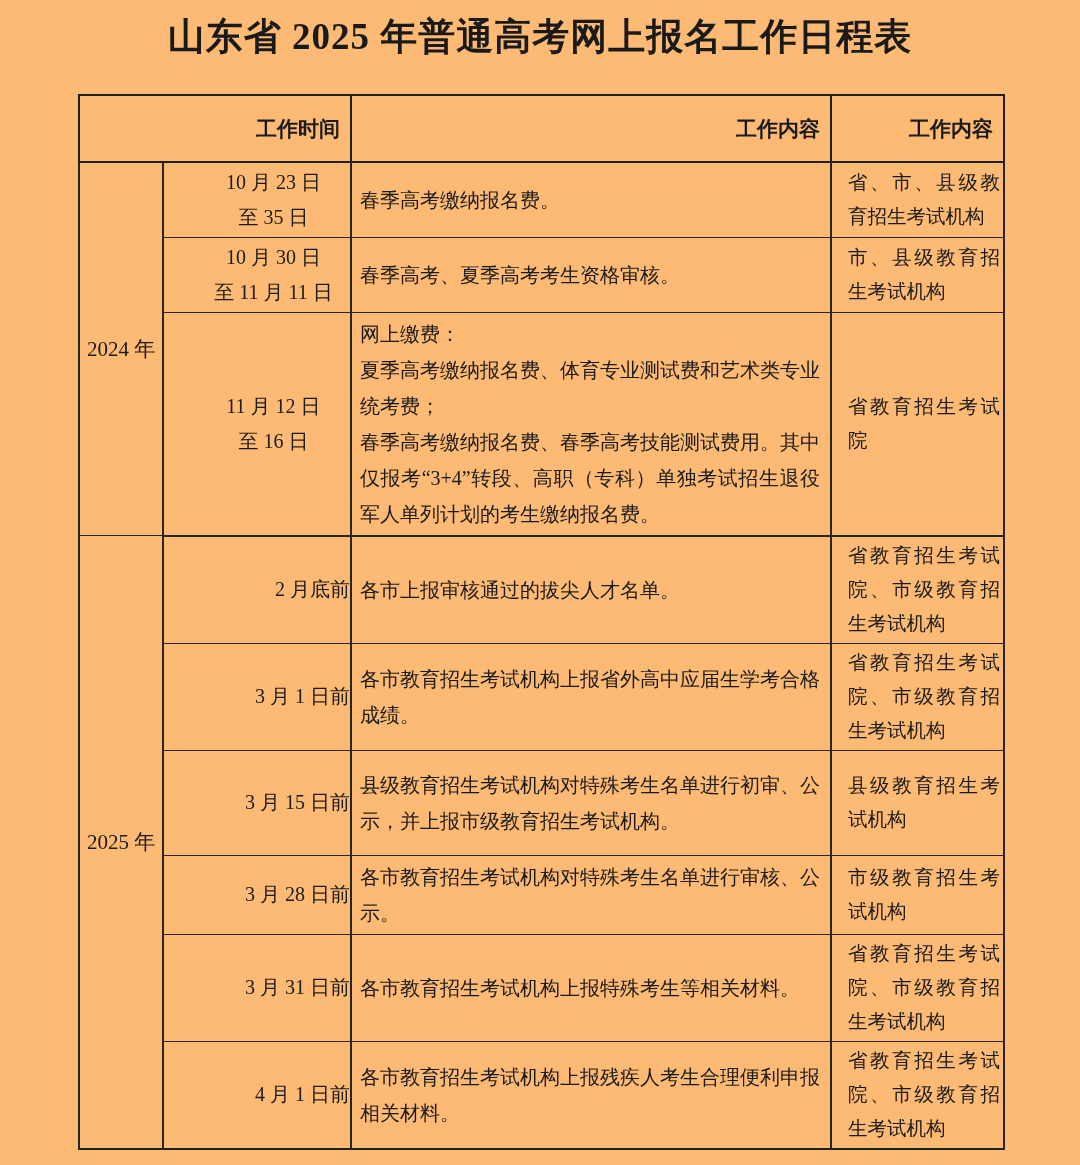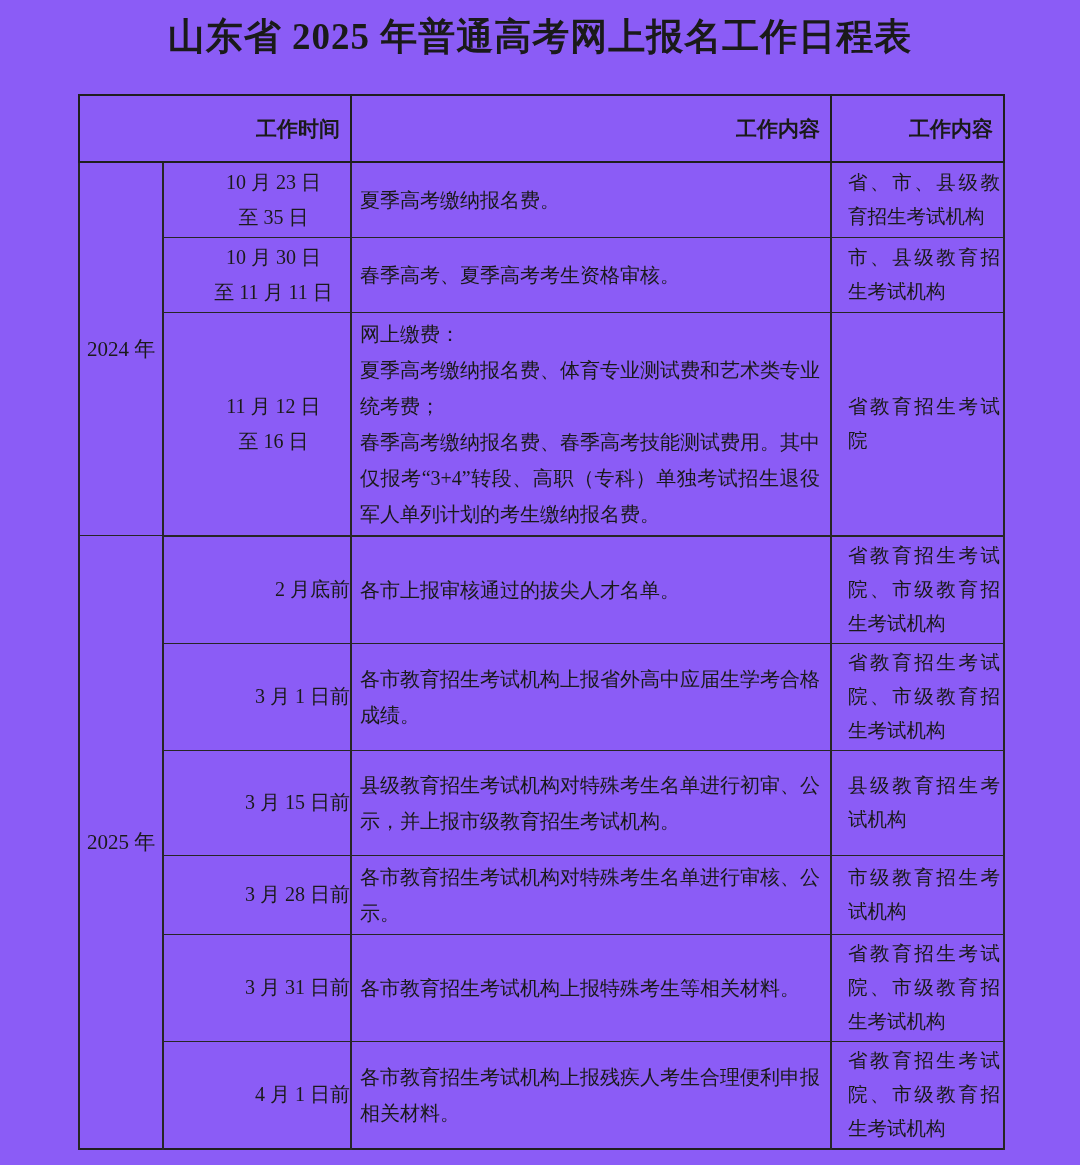--- a/index.html
+++ b/index.html
@@ -8,21 +8,21 @@
     background: #ffffff;
     width: 1080px;
     height: 1165px;
     font-family: "Liberation Serif", "DejaVu Serif", serif;
     color: #1a1a1a;
   }
   .page {
     width: 1080px;
     height: 1165px;
     overflow: hidden;
-    background: #8b5cf6;
+    background: #fdba74;
   }
   .page-title {
     margin: 14px 0 0 0;
     text-align: center;
     font-size: 37px;
     line-height: 46px;
     font-weight: bold;
     letter-spacing: 1px;
     font-family: "Liberation Serif", "DejaVu Serif", serif;
   }
@@ -118,21 +118,21 @@
       </tr>
     </thead>
     <tbody>
 
       <tr class="h75">
         <td class="year-cell" rowspan="3">2024 年</td>
         <td class="time-cell">
           <div class="tl">10 月 23 日</div>
           <div class="tl">至 35 日</div>
         </td>
-        <td class="content-cell">夏季高考缴纳报名费。</td>
+        <td class="content-cell">春季高考缴纳报名费。</td>
         <td class="unit-cell">省、市、县级教育招生考试机构</td>
       </tr>
       <tr class="h75">
         <td class="time-cell">
           <div class="tl">10 月 30 日</div>
           <div class="tl">至 11 月 11 日</div>
         </td>
         <td class="content-cell">春季高考、夏季高考考生资格审核。</td>
         <td class="unit-cell">市、县级教育招生考试机构</td>
       </tr>

